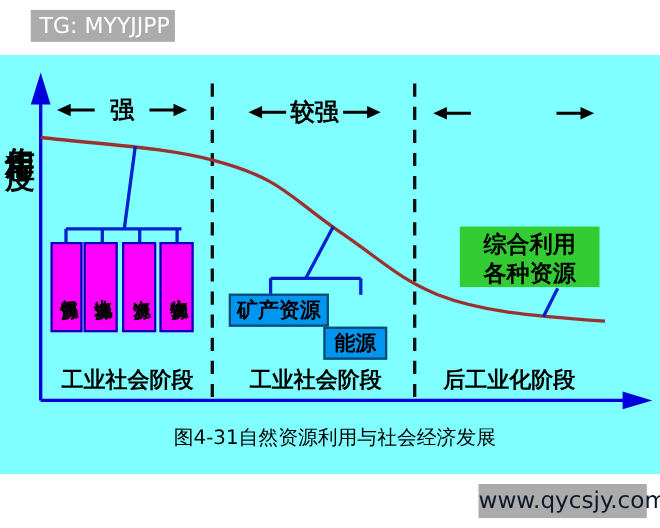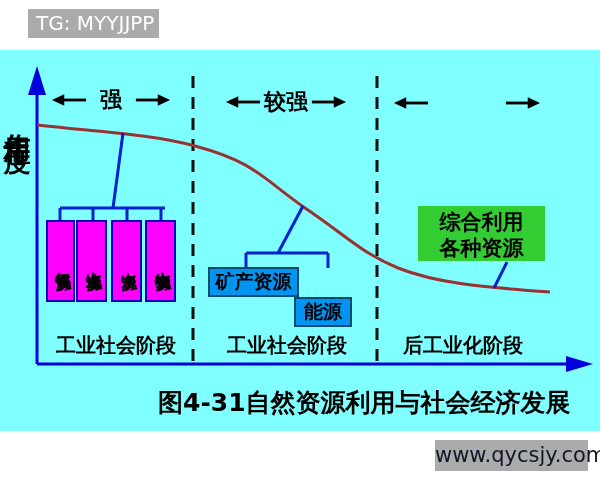--- a/index.html
+++ b/index.html
@@ -56,21 +56,21 @@
     left:418px;top:206px;width:127px;height:55px;background:#33CC33;box-sizing:border-box;
     display:flex;flex-direction:column;align-items:center;justify-content:flex-end;
   }
   .gbox div{font-size:21px;font-weight:bold;color:#000;line-height:26px;white-space:nowrap;}
   
   .stage{top:332px;font-size:20px;font-weight:bold;color:#000;text-align:center;white-space:nowrap;}
   .s1{left:56px;width:118px;}
   .s2{left:226px;width:122px;}
   .s3{left:401px;width:124px;}
   
-  .caption{left:158px;top:386px;font-size:25px;font-weight:bold;color:#000;white-space:nowrap;}
+  .caption{left:158px;top:386px;font-size:18px;font-weight:normal;color:#000;white-space:nowrap;}
   
   .site-box{
     left:435px;top:440px;width:153px;height:31px;background:#ABABAB;color:#0f172a;
     font-size:21px;line-height:31px;text-align:center;white-space:nowrap;
   }
 </style>
 </head>
 <body>
 
 <div>

